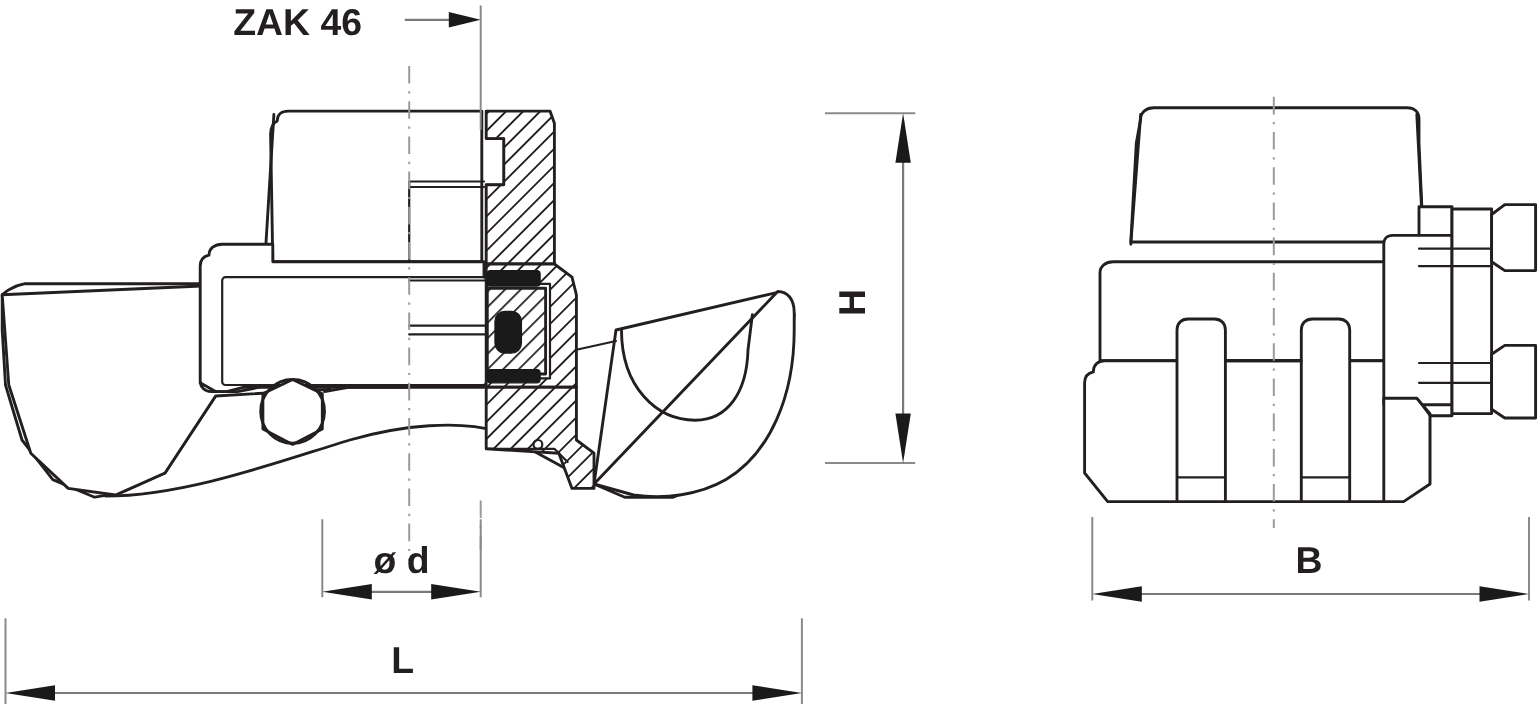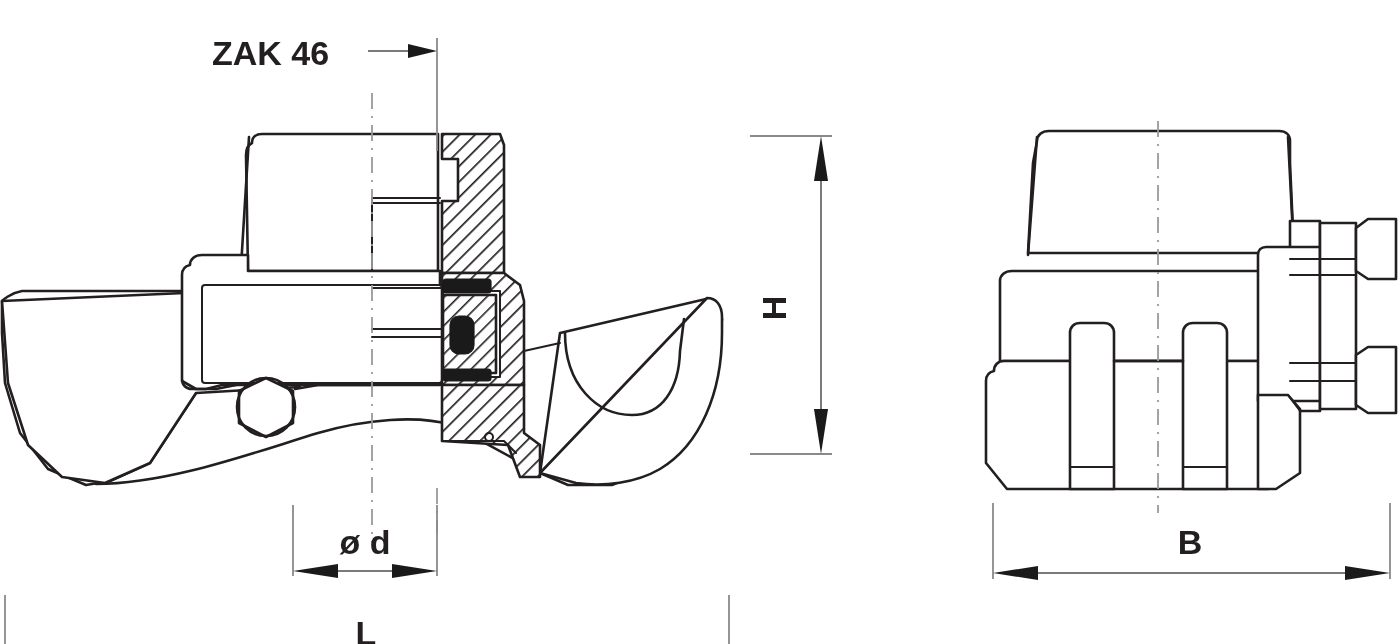--- a/index.html
+++ b/index.html
@@ -12,21 +12,20 @@
     width: 1400px;
     height: 644px;
     font-family: "Liberation Sans", sans-serif;
     overflow: hidden;
     position: relative;
   }
   #drawing-root {
     position: relative;
     width: 1400px;
     height: 488px;
-    margin-top: 33px;
   }
   svg.drawing {
     display: block;
     width: 1400px;
     height: 644px;
   }
   .part-line {
     fill: none;
     stroke: #231f20;
     stroke-width: 2.6;

